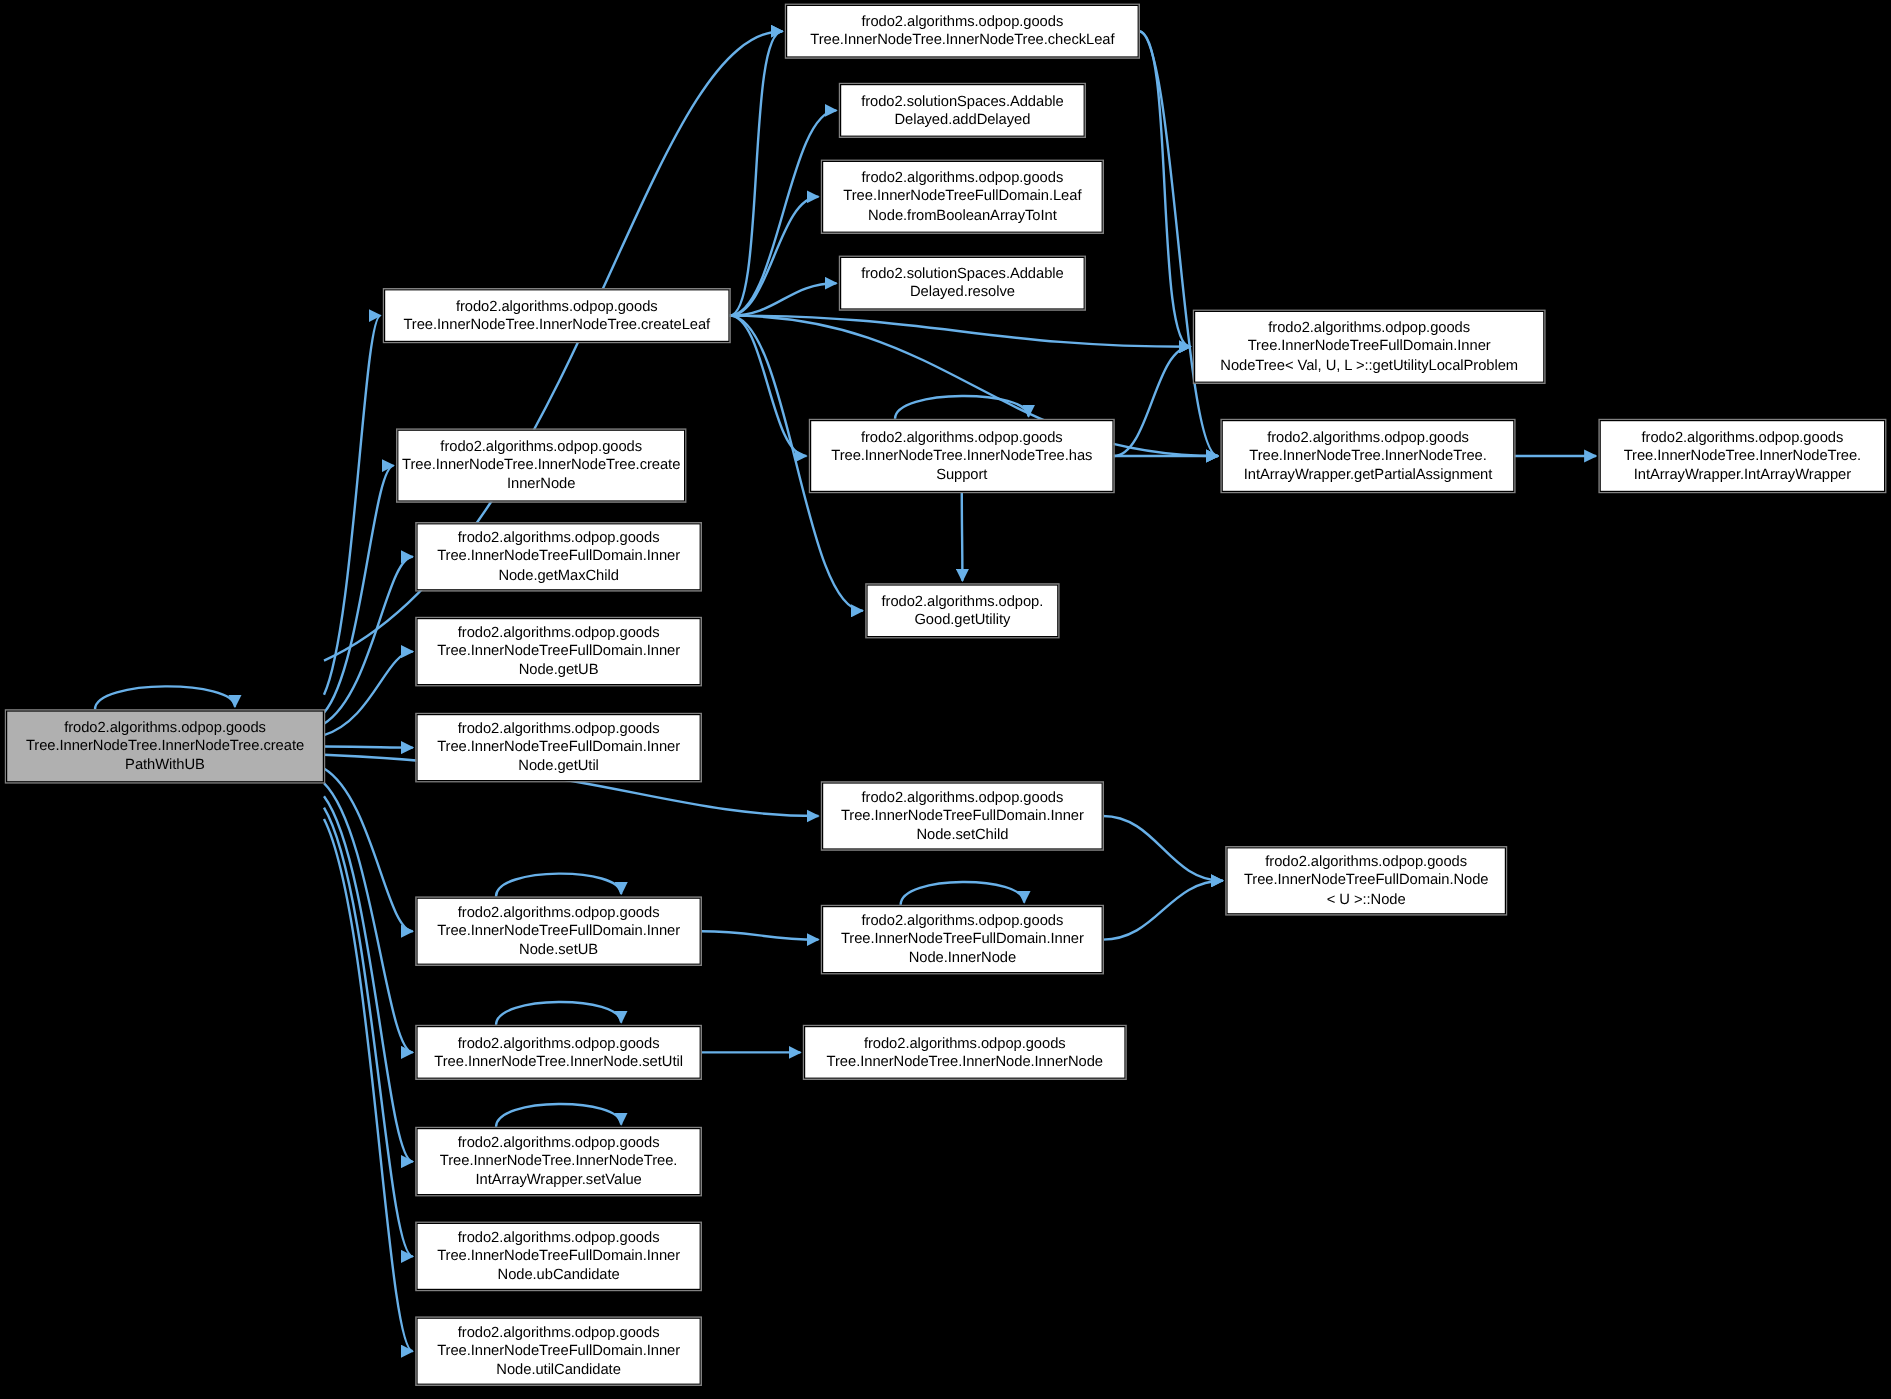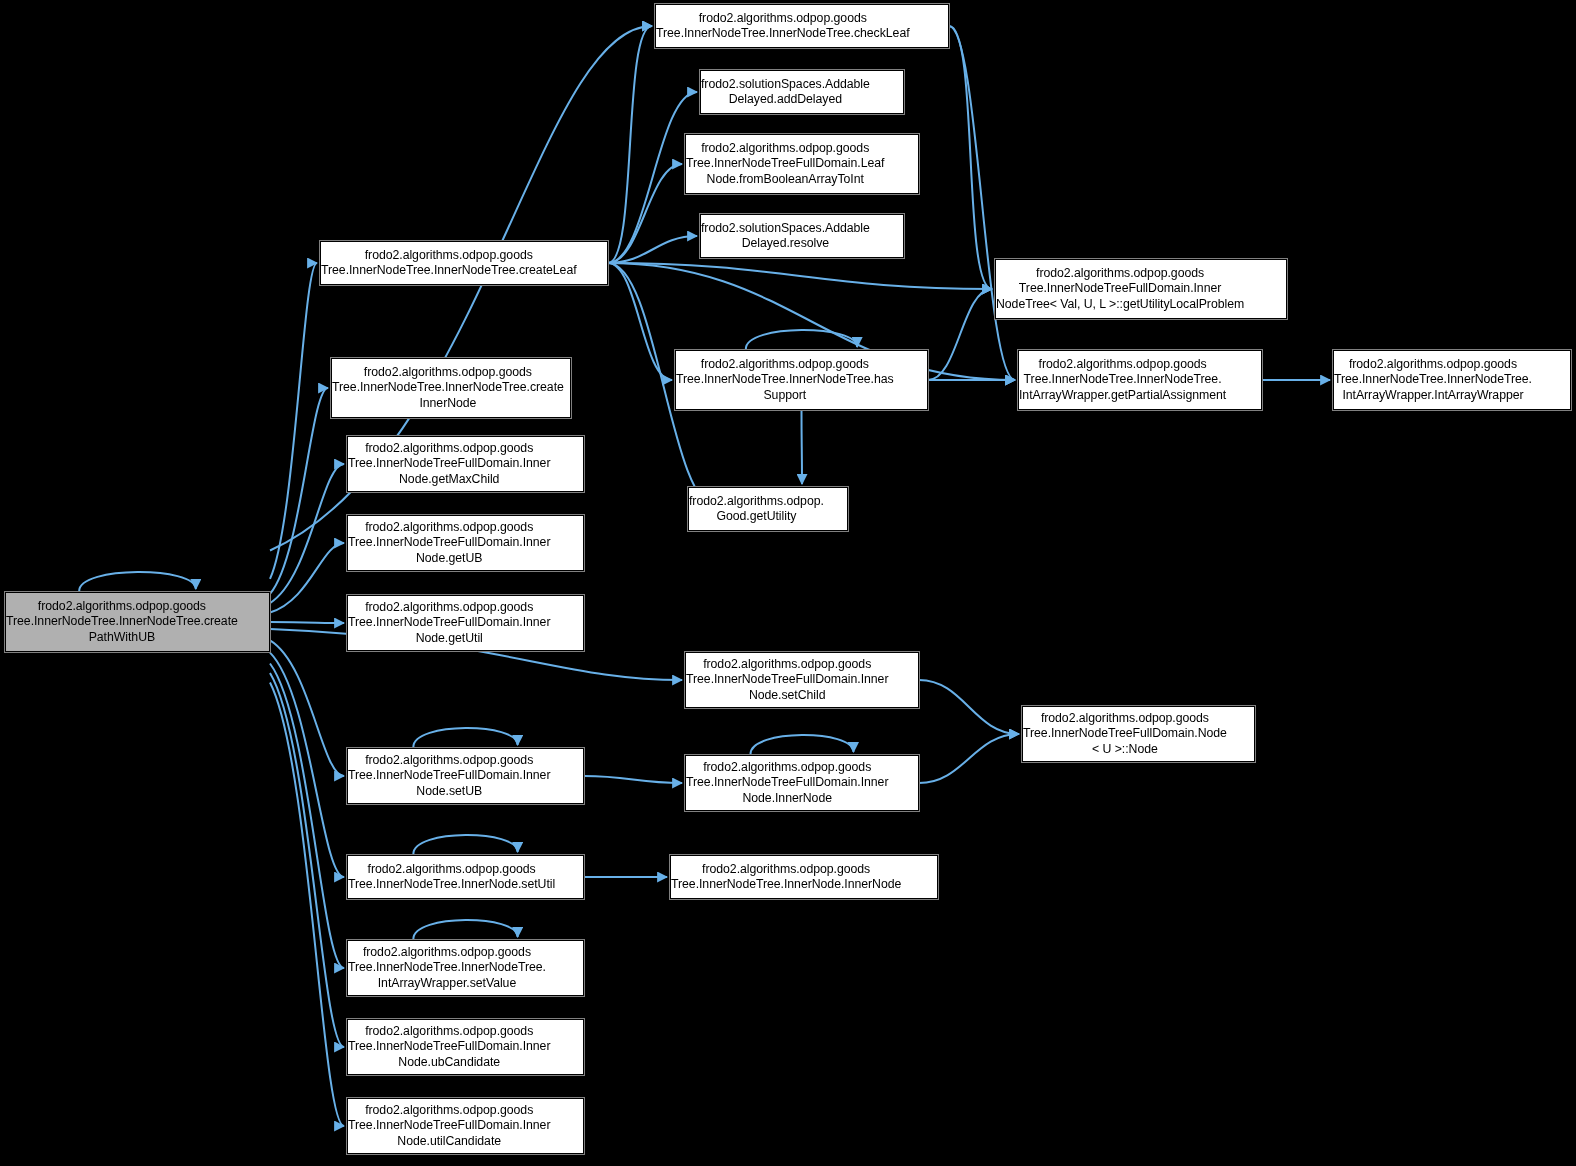--- a/index.html
+++ b/index.html
@@ -28,21 +28,21 @@
     box-sizing: border-box;
     background: #ffffff;
     border: 1px solid #000000;
     outline: 1px solid #808080;
     color: #000000;
     font-size: 12.3px;
     line-height: 15.1px;
     text-align: center;
     display: flex;
     align-items: center;
-    justify-content: flex-start;
+    justify-content: center;
     white-space: pre-line;
     letter-spacing: -0.05px;
     z-index: 5;
   }
   .node.root {
     background: #b0b0b0;
   }
 </style>
 </head>
 <body>
@@ -121,21 +121,21 @@
 IntArrayWrapper.IntArrayWrapper</span></div>
     <div class="node" style="left: 331px; top: 358px; width: 240px; height: 60px;"><span>frodo2.algorithms.odpop.goods
 Tree.InnerNodeTree.InnerNodeTree.create
 InnerNode</span></div>
     <div class="node" style="left: 347px; top: 436px; width: 237px; height: 56px;"><span>frodo2.algorithms.odpop.goods
 Tree.InnerNodeTreeFullDomain.Inner
 Node.getMaxChild</span></div>
     <div class="node" style="left: 347px; top: 515px; width: 237px; height: 56px;"><span>frodo2.algorithms.odpop.goods
 Tree.InnerNodeTreeFullDomain.Inner
 Node.getUB</span></div>
-    <div class="node" style="left: 688px; top: 487px; width: 160px; height: 44px;"><span>frodo2.algorithms.odpop.
+    <div class="node" style="left: 722px; top: 487px; width: 160px; height: 44px;"><span>frodo2.algorithms.odpop.
 Good.getUtility</span></div>
     <div class="node" style="left: 347px; top: 595px; width: 237px; height: 56px;"><span>frodo2.algorithms.odpop.goods
 Tree.InnerNodeTreeFullDomain.Inner
 Node.getUtil</span></div>
     <div class="node" style="left: 685px; top: 652px; width: 234px; height: 56px;"><span>frodo2.algorithms.odpop.goods
 Tree.InnerNodeTreeFullDomain.Inner
 Node.setChild</span></div>
     <div class="node" style="left: 1022px; top: 706px; width: 233px; height: 56px;"><span>frodo2.algorithms.odpop.goods
 Tree.InnerNodeTreeFullDomain.Node
 &lt; U &gt;::Node</span></div>

